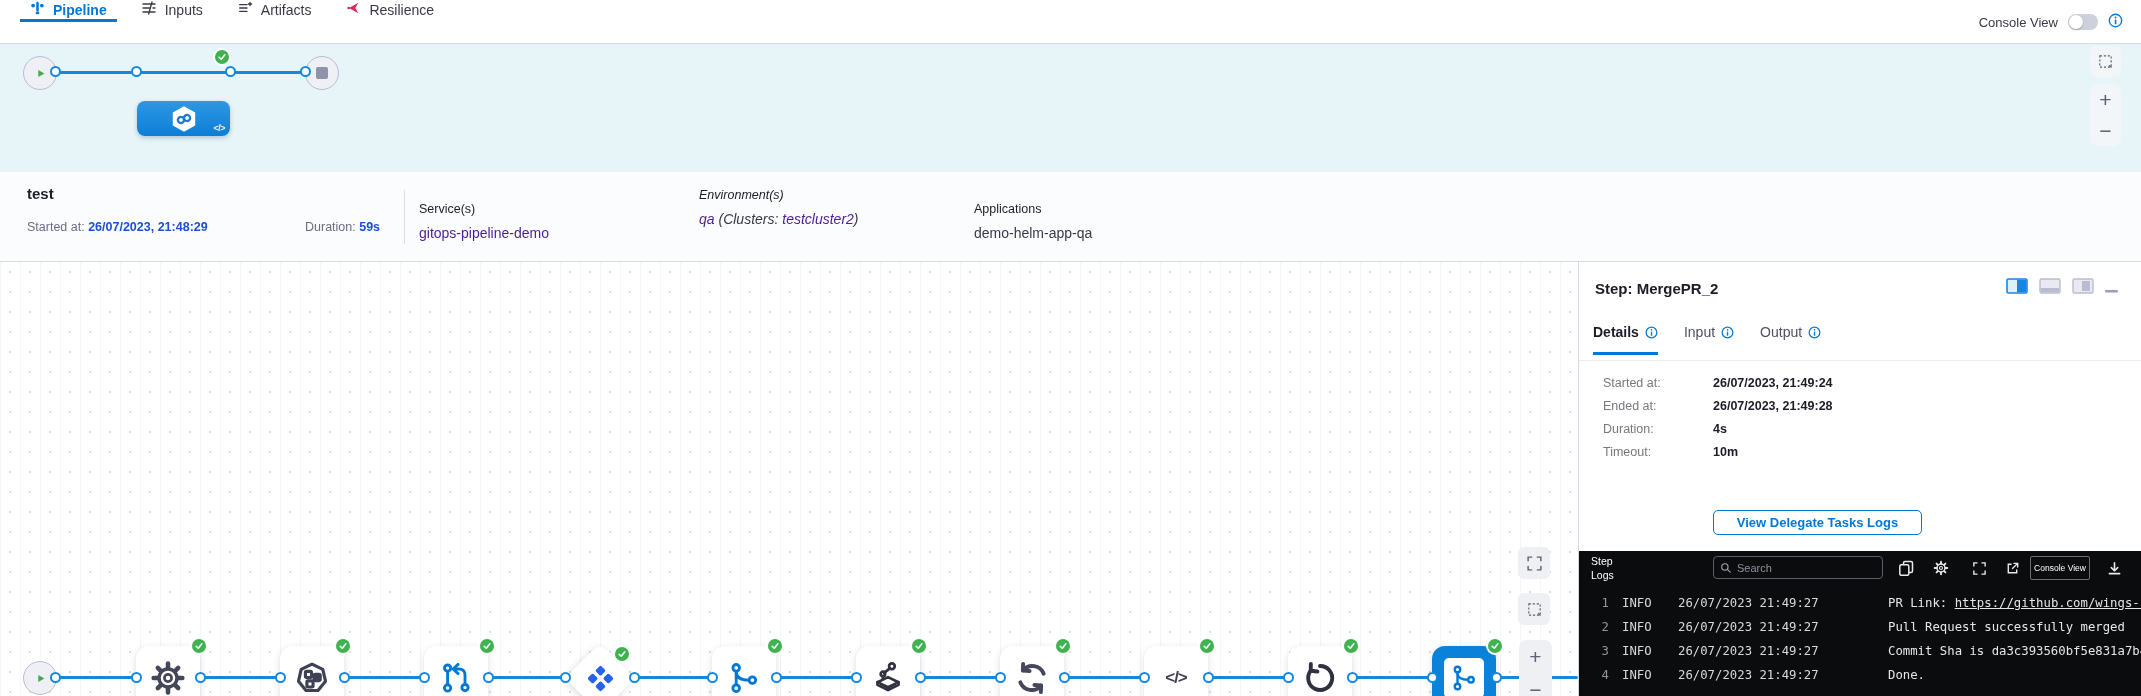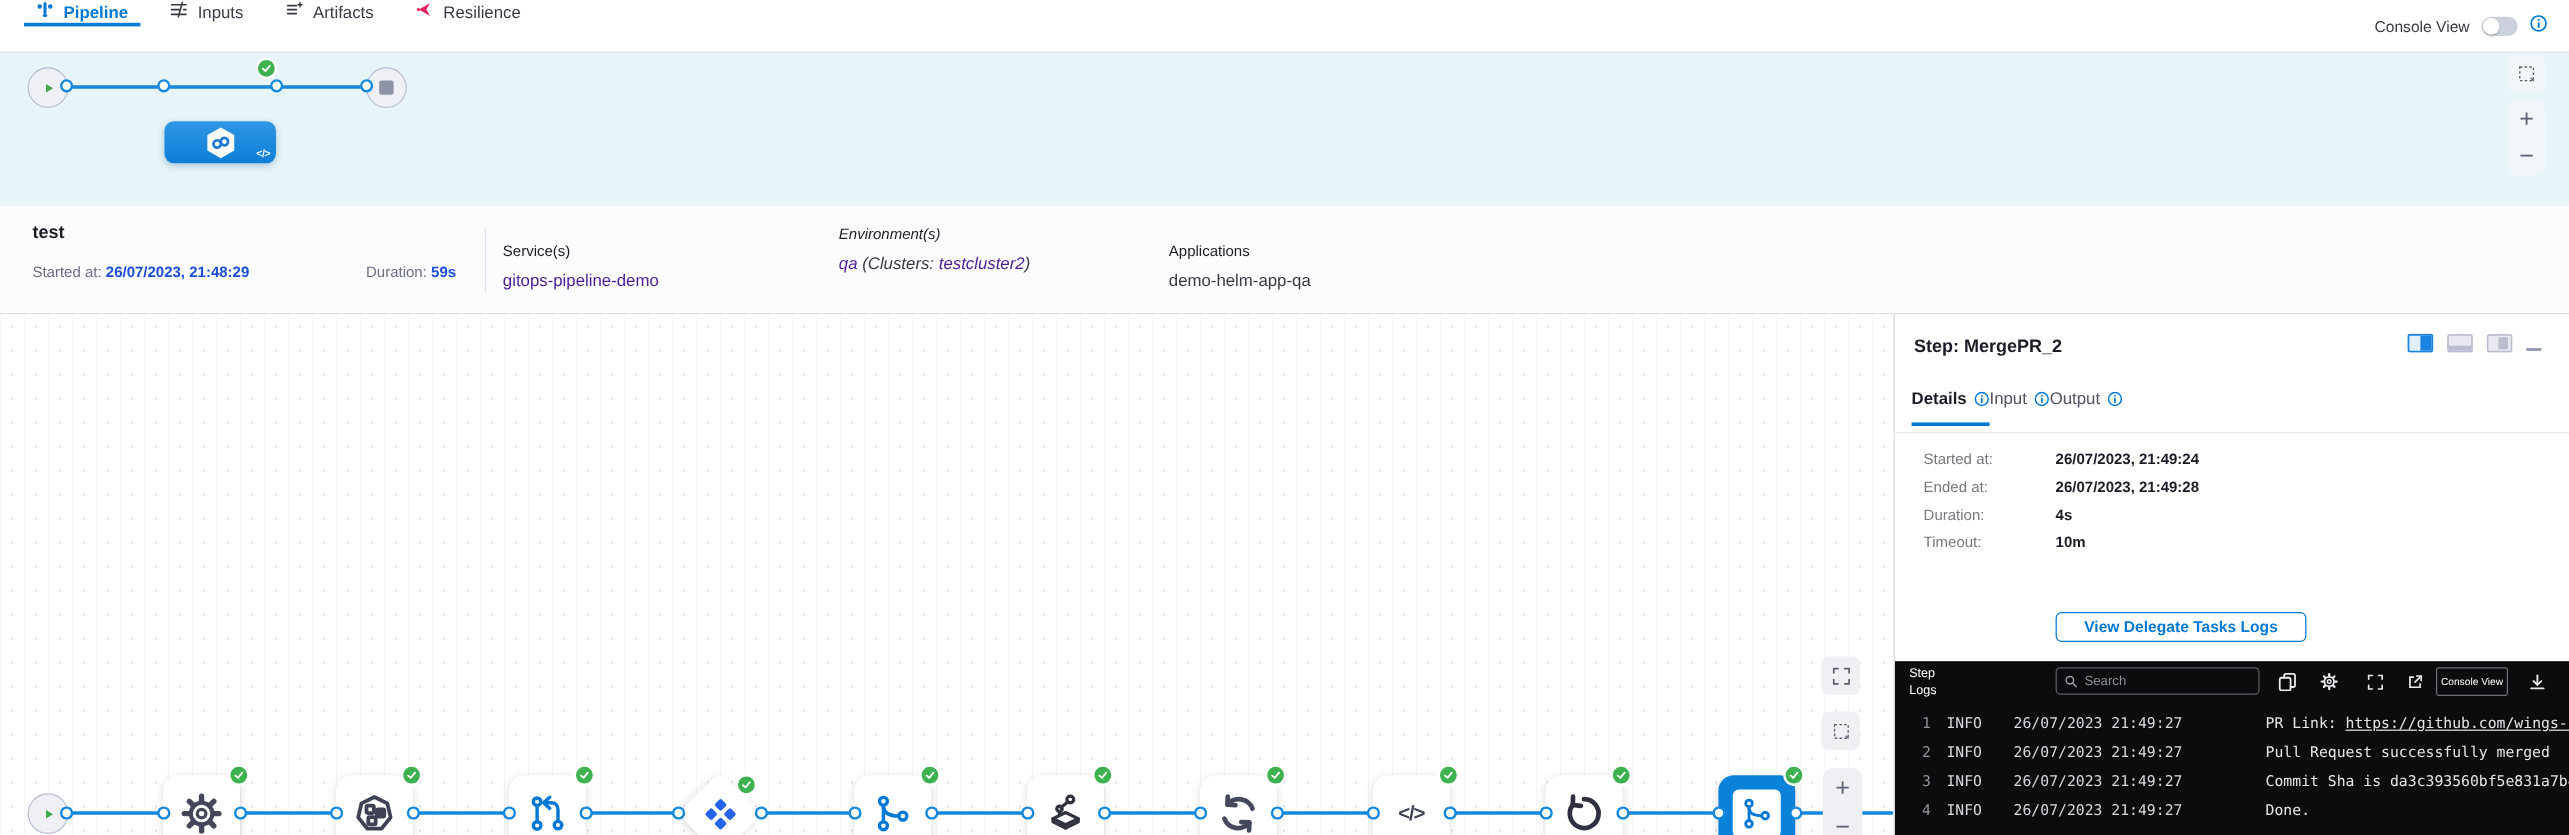--- a/index.html
+++ b/index.html
@@ -67,21 +67,21 @@
   .diamond { position:absolute; top:391px; width:50px; height:50px; background:#fff; border-radius:10px;
              transform:rotate(45deg); box-shadow:0 2px 7px rgba(40,41,61,.16); z-index:2; }
   .diamond-icon { position:absolute; z-index:3; }
   .shell-glyph { font-size:17px; font-weight:bold; color:#3f4254; letter-spacing:-1px; }
 
   
   .panel { position:absolute; left:1578px; top:262px; width:563px; height:434px; background:#fff;
            border-left:1px solid #d8dae3; overflow:hidden; }
   .panel-title { position:absolute; left:16px; top:18px; font-size:15px; font-weight:bold; color:#1c1c28; }
   .layout-icons { position:absolute; right:22px; top:16px; display:flex; align-items:center; gap:11px; }
-  .tabs { position:absolute; left:14px; top:62px; display:flex; }
+  .tabs { position:absolute; left:14px; top:62px; display:flex; gap:26px; }
   .tab { display:flex; align-items:center; gap:6px; font-size:14px; color:#4f5162;
          padding-bottom:12px; border-bottom:3px solid transparent; }
   .tab.active { color:#1c1c28; font-weight:bold; border-bottom-color:#0278d5; }
   .panel-sep { position:absolute; left:0; top:98px; width:563px; height:1px; background:#ebecf2; }
 
   .details { position:absolute; left:24px; top:114px; }
   .drow { display:flex; margin-bottom:9px; }
   .drow .dl { width:110px; font-size:12.5px; color:#77787f; }
   .drow .dv { font-size:12.5px; font-weight:bold; color:#1c1c28; white-space:nowrap; }
   .view-logs-btn { position:absolute; left:134px; top:248px; width:209px; height:25px; background:#fff;

